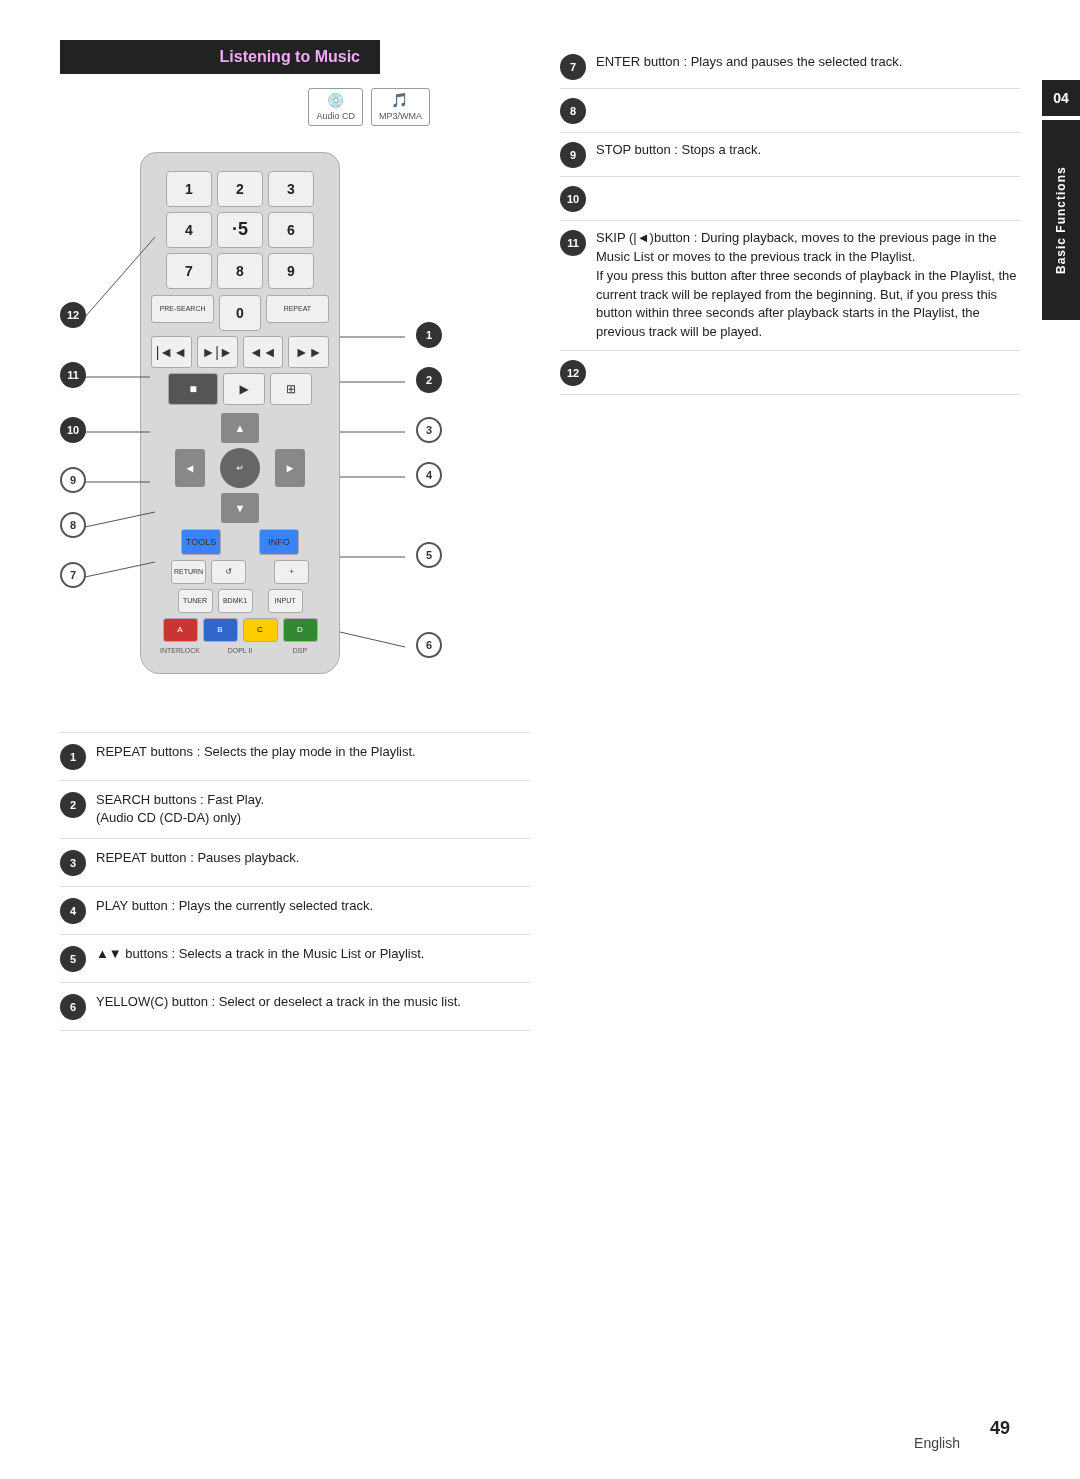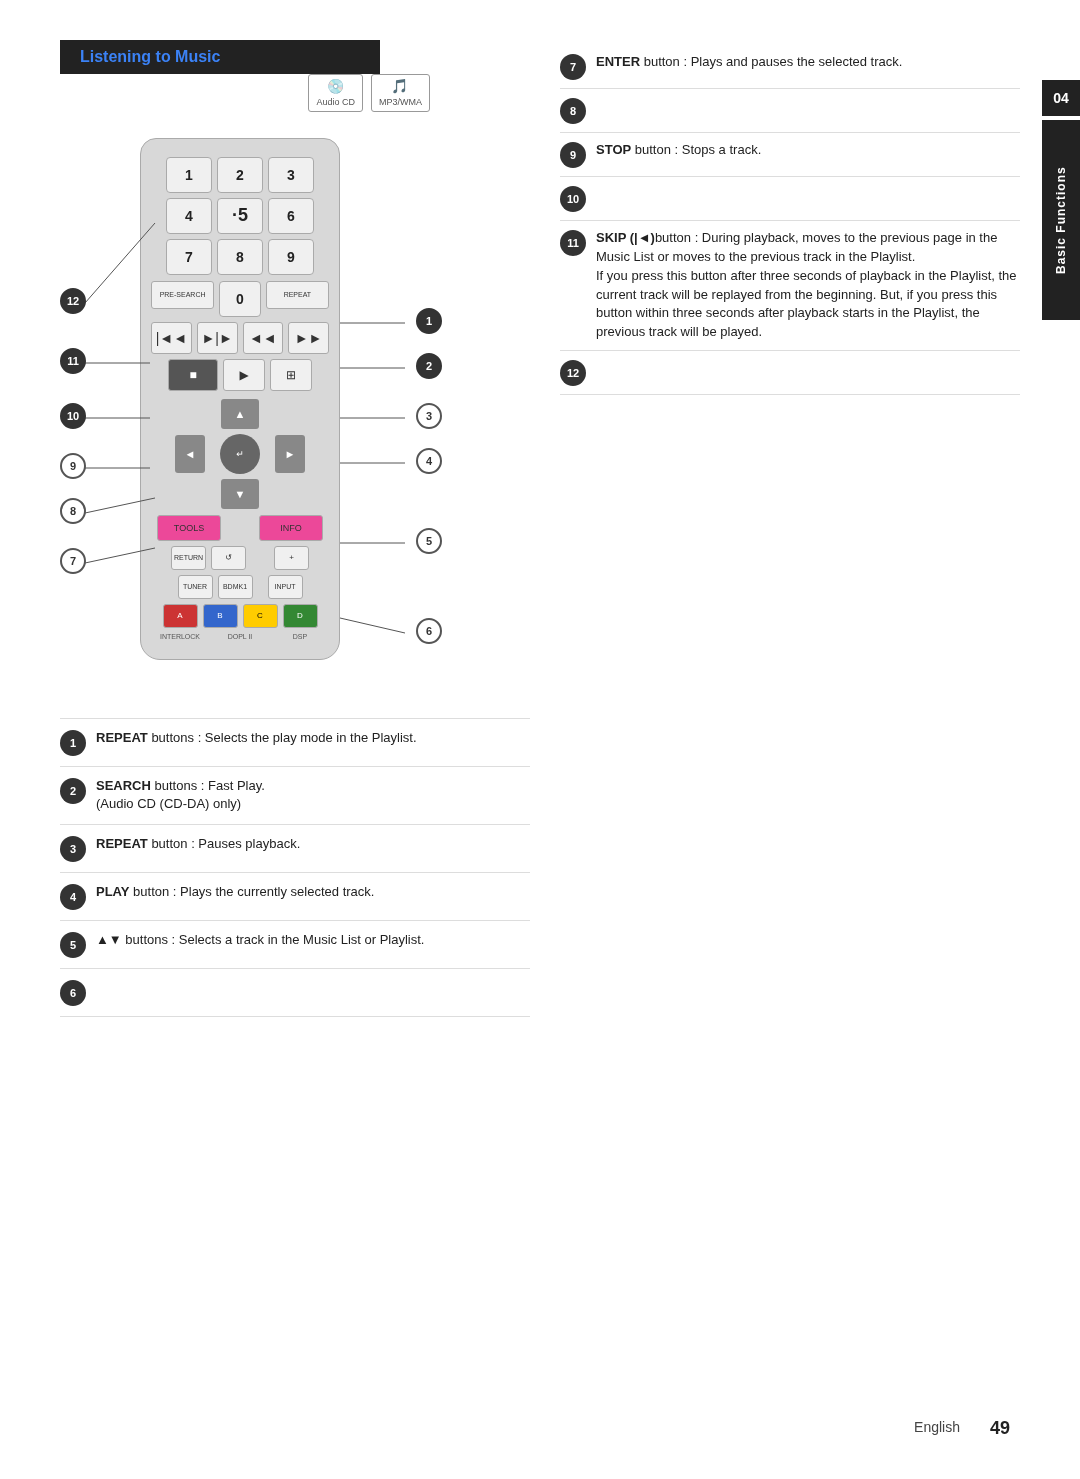--- a/index.html
+++ b/index.html
@@ -68,25 +68,26 @@
     }
 
     .right-col {
       flex: 1;
       padding-top: 5px;
     }
 
     
     .listening-header {
       background: #222;
-      color: #3b82f6;
-      text-align: left;
+      color: #f0abfc;
+      text-align: right;
       padding: 8px 20px;
       font-size: 16px;
       font-weight: bold;
+      margin-bottom: 14px;
       display: inline-block;
       width: 320px;
     }
 
     
     .icons-row {
       display: flex;
       gap: 8px;
       margin-bottom: 16px;
       margin-left: 2px;
@@ -249,23 +250,23 @@
 
     
     .tools-row {
       display: flex;
       gap: 5px;
       justify-content: center;
       margin-bottom: 5px;
     }
 
     .tool-btn {
-      width: 64px;
+      width: 40px;
       height: 26px;
-      background: #ec4899;
+      background: #3b82f6;
       border: 1px solid #aaa;
       border-radius: 3px;
       font-size: 8px;
       display: flex;
       align-items: center;
       justify-content: center;
       color: #333;
     }
 
     
@@ -358,21 +359,21 @@
       margin-top: 1px;
     }
 
     .desc-text {
       font-size: 13px;
       color: #222;
       line-height: 1.45;
     }
 
     .desc-text strong {
-      font-weight: bold;
+      font-weight: normal;
     }
 
     
     .bottom-desc-section {
       margin-top: 30px;
       display: flex;
       gap: 30px;
     }
 
     .bottom-left {
@@ -401,21 +402,21 @@
       position: absolute;
       bottom: 40px;
       right: 70px;
       font-size: 18px;
       font-weight: bold;
       color: #222;
     }
 
     .page-label {
       position: absolute;
-      bottom: 44px;
+      bottom: 28px;
       right: 120px;
       font-size: 14px;
       color: #444;
     }
 
     
     .remote-container {
       position: relative;
       width: 100%;
       height: 560px;
@@ -669,20 +670,23 @@
         </div>
       </div>
       <div class="bottom-desc-row">
         <div class="desc-num">5</div>
         <div class="desc-text">
           <strong>▲▼</strong> buttons : Selects a track in the Music List or Playlist.
         </div>
       </div>
       <div class="bottom-desc-row">
         <div class="desc-num">6</div>
+        <div class="desc-text">
+          <strong>YELLOW(C)</strong> button : Select or deselect a track in the music list.
+        </div>
       </div>
     </div>
     <div class="bottom-right"></div>
   </div>
 
   <div class="page-label">English</div>
   <div class="page-number">49</div>
 
 </div>
 

